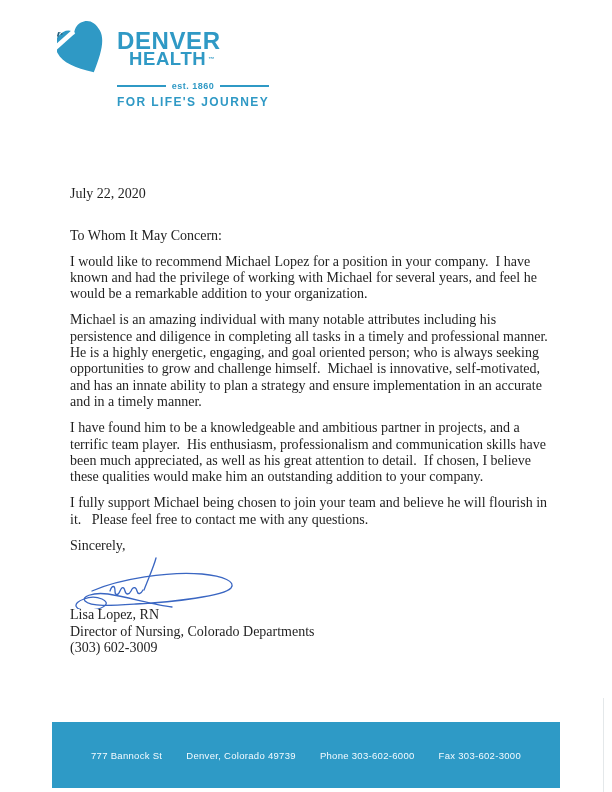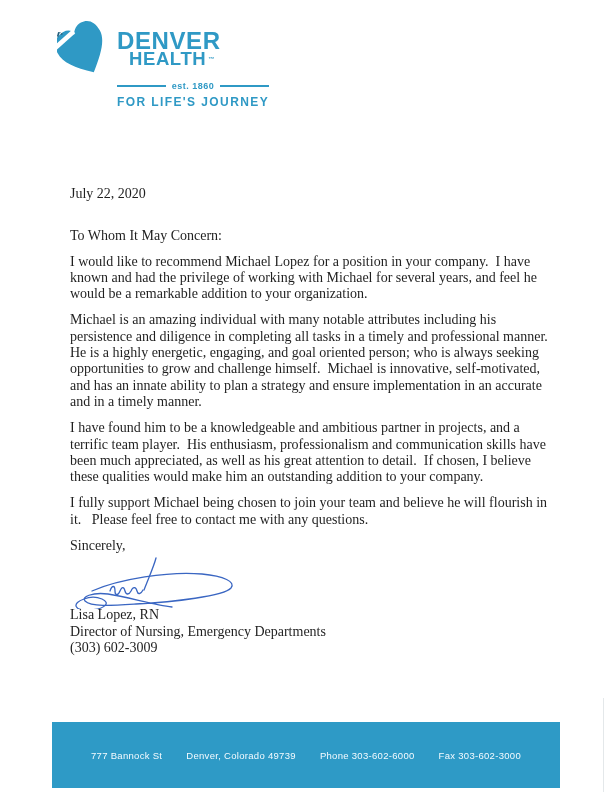--- a/index.html
+++ b/index.html
@@ -107,21 +107,21 @@
       <path d="M28 34 C55 22 105 14 138 17 C160 19 172 25 167 31 C160 39 110 45 72 47 C48 48.5 27 50 21 44 C17 40 28 35 44 37 C64 40 90 48 108 50"></path>
 
       <path d="M20 42 C8 46 9 54 26 53 C41 52 47 46 38 42 C32 39.5 25 40 20 42"></path>
 
       <path d="M46 34 c2 -6 5 -6 5 0 c0 5 3 5 5 0 c2 -5 4 -4 5 0 c1 4 4 4 6 0 c2 -5 5 -4 6 0 c1 4 4 3 6 -1"></path>
     </g>
   </svg>
 
   <div class="signer">
     <div>Lisa Lopez, RN</div>
-    <div>Director of Nursing, Emergency Departments</div>
+    <div>Director of Nursing, Colorado Departments</div>
     <div>(303) 602-3009</div>
   </div>
 </div>
 
 <div class="footer-bar">
   <span>777 Bannock St</span>
   <span>Denver, Colorado 49739</span>
   <span>Phone 303-602-6000</span>
   <span>Fax 303-602-3000</span>
 </div>

